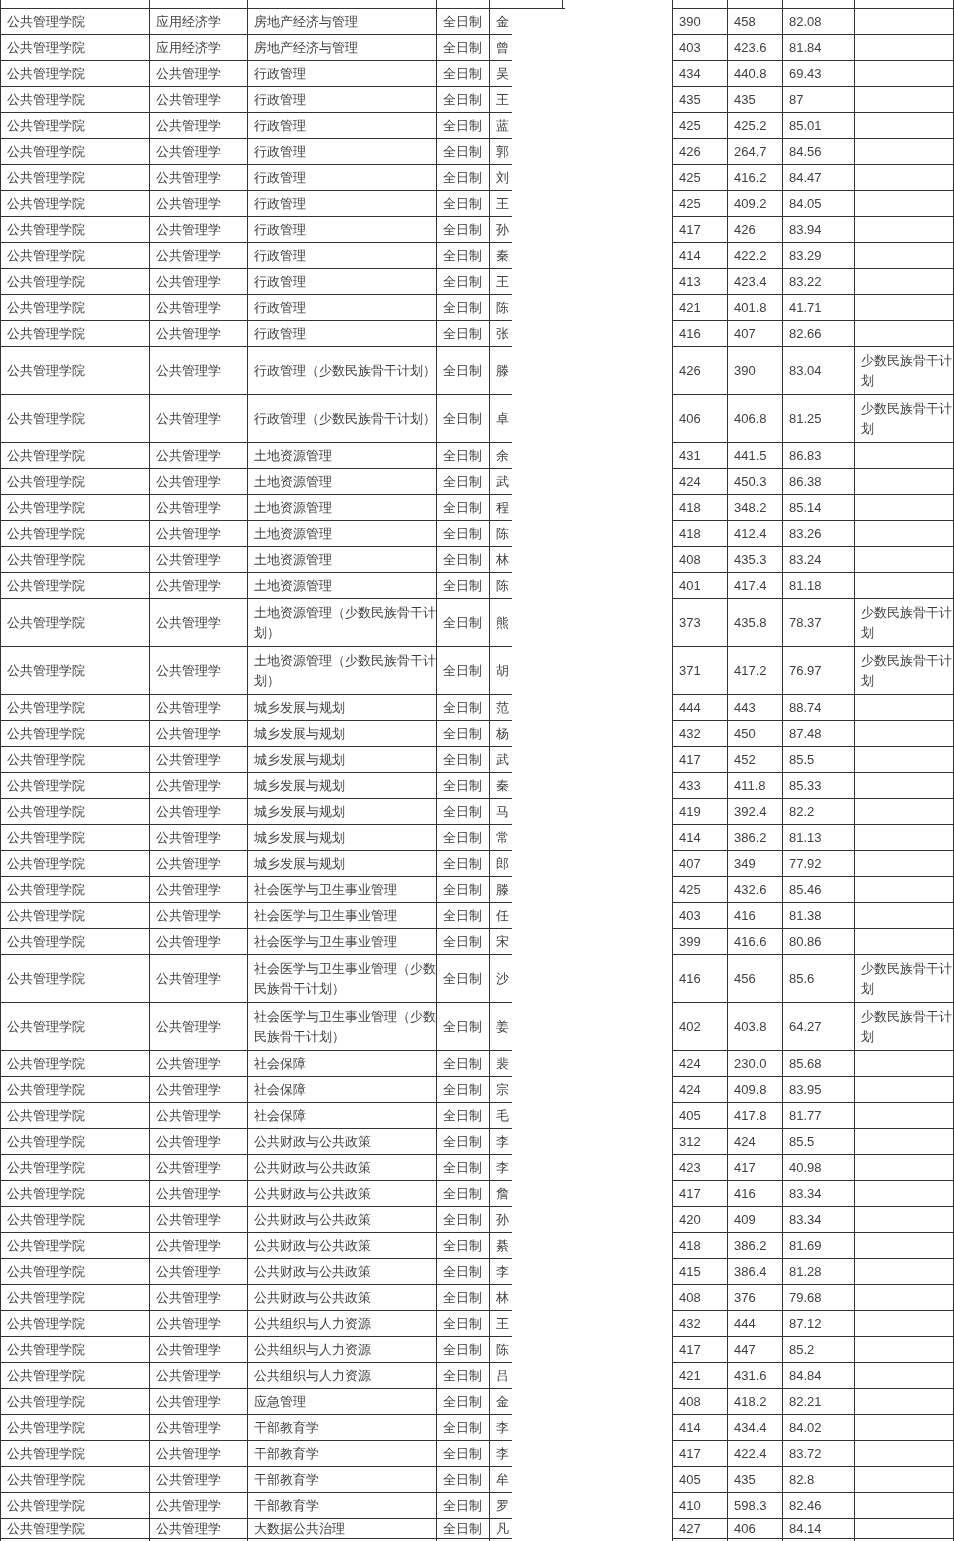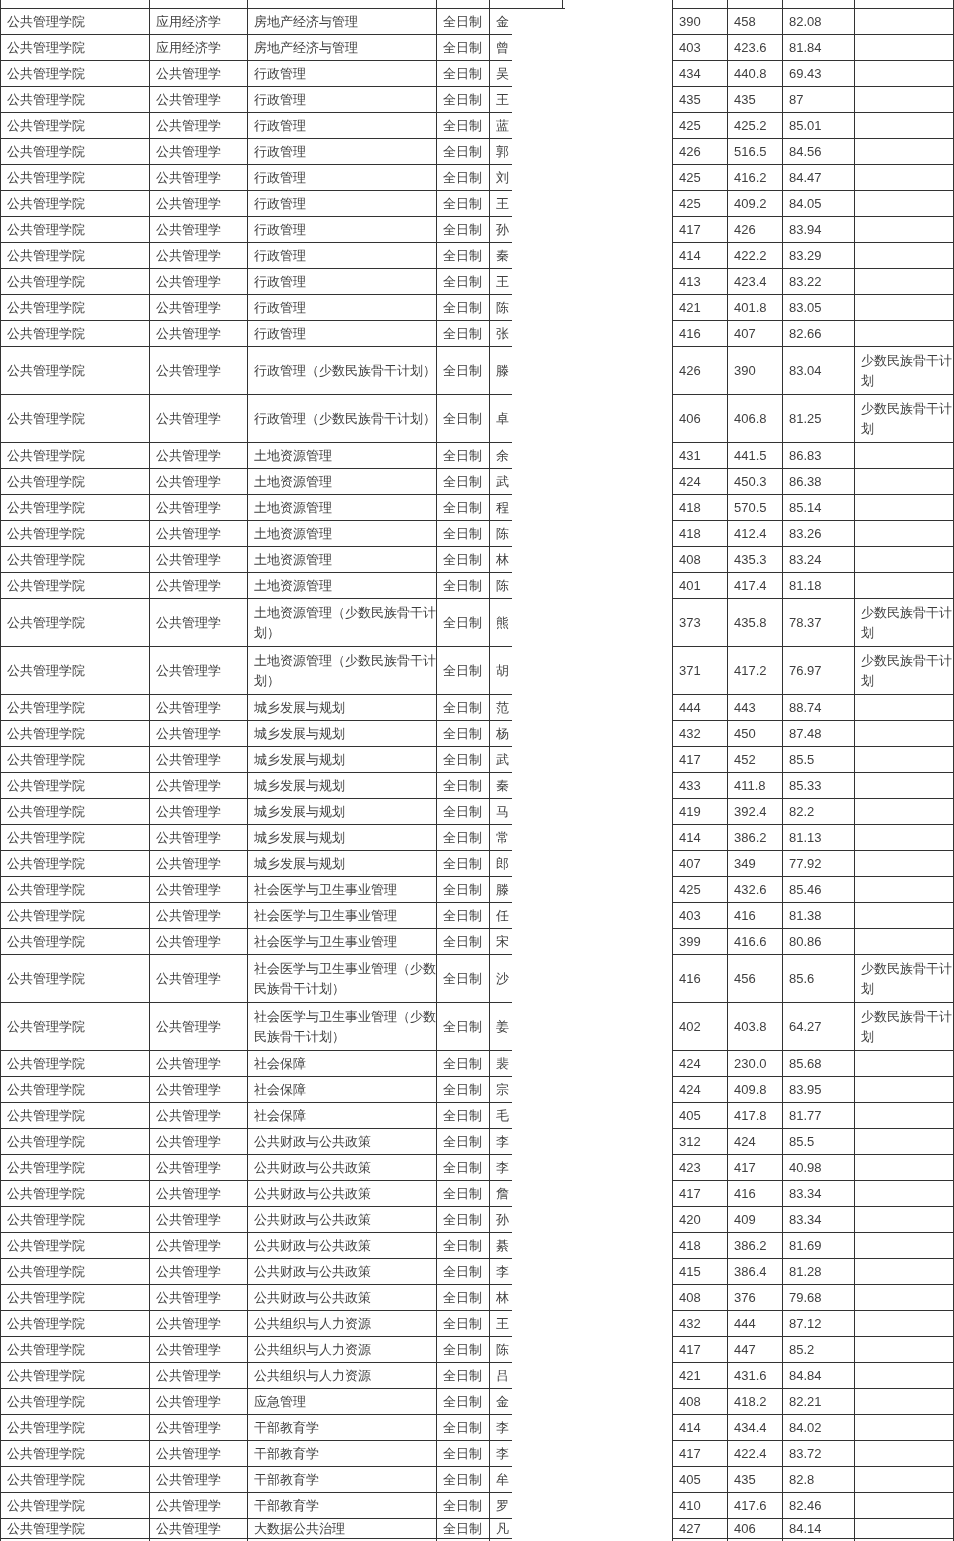--- a/index.html
+++ b/index.html
@@ -136,21 +136,21 @@
           <td></td>
         </tr>
         <tr>
           <td>公共管理学院</td>
           <td>公共管理学</td>
           <td>行政管理</td>
           <td>全日制</td>
           <td>郭</td>
           <td></td>
           <td>426</td>
-          <td>516.5</td>
+          <td>264.7</td>
           <td>84.56</td>
           <td></td>
         </tr>
         <tr>
           <td>公共管理学院</td>
           <td>公共管理学</td>
           <td>行政管理</td>
           <td>全日制</td>
           <td>刘</td>
           <td></td>
@@ -209,21 +209,21 @@
         </tr>
         <tr>
           <td>公共管理学院</td>
           <td>公共管理学</td>
           <td>行政管理</td>
           <td>全日制</td>
           <td>陈</td>
           <td></td>
           <td>421</td>
           <td>401.8</td>
-          <td>83.05</td>
+          <td>41.71</td>
           <td></td>
         </tr>
         <tr>
           <td>公共管理学院</td>
           <td>公共管理学</td>
           <td>行政管理</td>
           <td>全日制</td>
           <td>张</td>
           <td></td>
           <td>416</td>
@@ -280,21 +280,21 @@
           <td></td>
         </tr>
         <tr>
           <td>公共管理学院</td>
           <td>公共管理学</td>
           <td>土地资源管理</td>
           <td>全日制</td>
           <td>程</td>
           <td></td>
           <td>418</td>
-          <td>570.5</td>
+          <td>348.2</td>
           <td>85.14</td>
           <td></td>
         </tr>
         <tr>
           <td>公共管理学院</td>
           <td>公共管理学</td>
           <td>土地资源管理</td>
           <td>全日制</td>
           <td>陈</td>
           <td></td>
@@ -700,21 +700,21 @@
           <td></td>
         </tr>
         <tr>
           <td>公共管理学院</td>
           <td>公共管理学</td>
           <td>干部教育学</td>
           <td>全日制</td>
           <td>罗</td>
           <td></td>
           <td>410</td>
-          <td>417.6</td>
+          <td>598.3</td>
           <td>82.46</td>
           <td></td>
         </tr>
         <tr>
           <td>公共管理学院</td>
           <td>公共管理学</td>
           <td>大数据公共治理</td>
           <td>全日制</td>
           <td>凡</td>
           <td></td>

